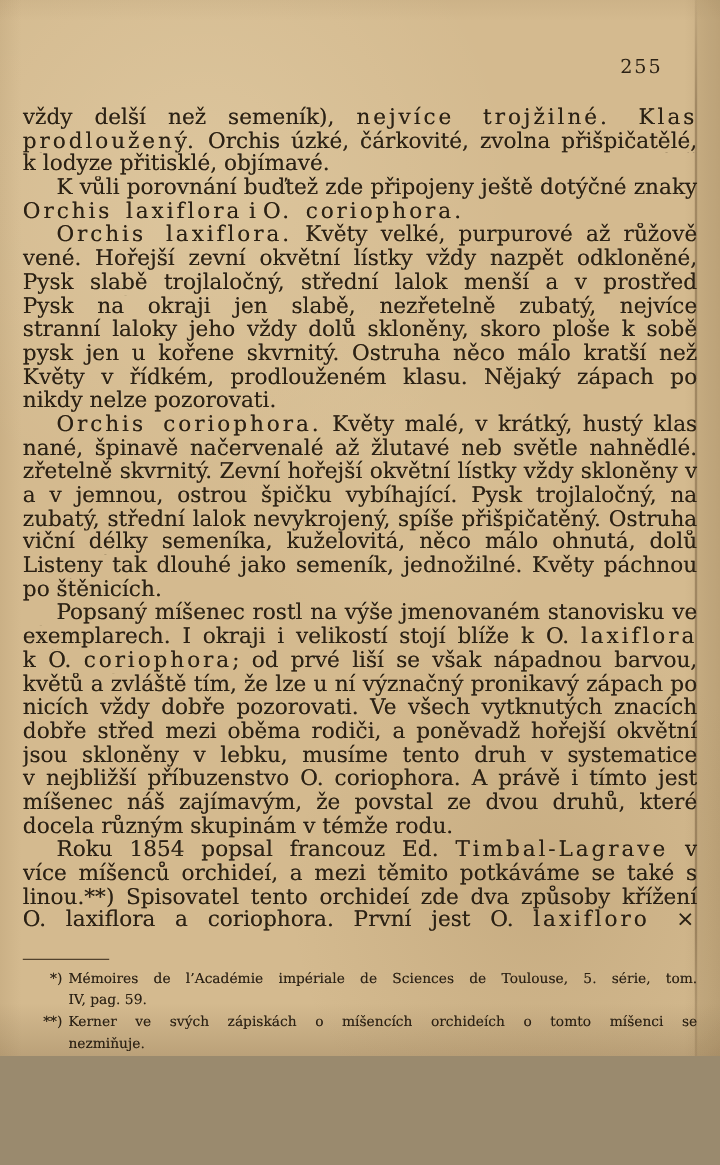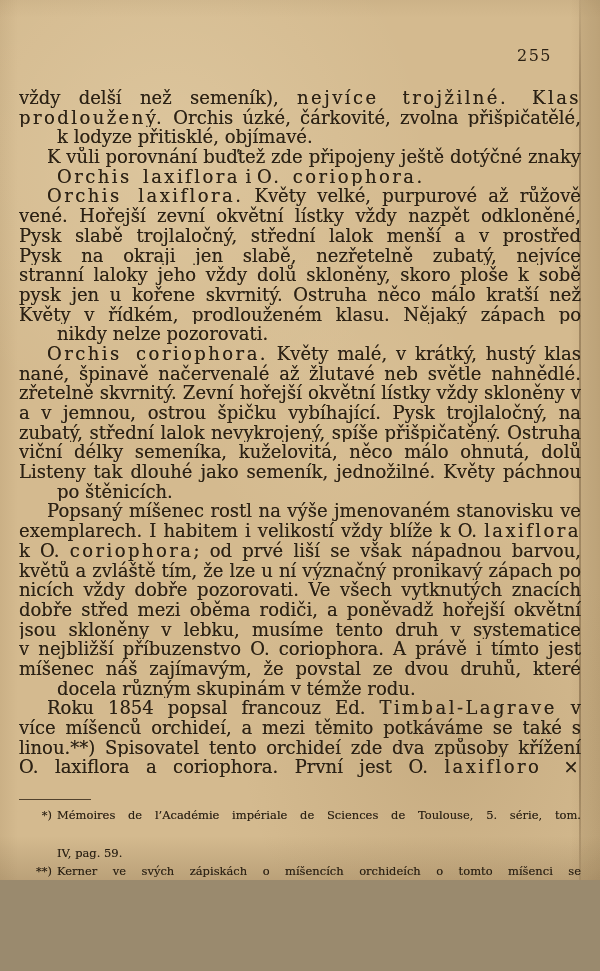--- a/index.html
+++ b/index.html
@@ -32,33 +32,33 @@
     position:absolute;left:19px;top:88px;width:562px;
     font-size:18px;line-height:19.7px;
     text-shadow:0 0 0.4px rgba(43,33,20,0.55);
   }
   .line{
     height:19.7px;overflow:hidden;
     text-align:justify;text-align-last:justify;
     white-space:normal;
   }
   .line.indent{text-indent:28px;}
-  .line.last{text-align-last:left;margin-left:38px;}
+  .line.last{text-align-last:left;}
   .sp{letter-spacing:0.135em;word-spacing:0.18em;}
   .footnotes{
     position:absolute;left:19px;top:799px;width:562px;
     font-size:11.5px;line-height:18px;
     text-shadow:0 0 0.3px rgba(43,33,20,0.5);
   }
   .fn-rule{width:72px;height:0;border-top:1.5px solid rgba(59,45,28,0.85);margin:0 0 6px 0;}
   .fn-item{display:flex;align-items:flex-start;}
   .fn-marker{flex:none;width:38px;text-align:right;padding-right:5px;box-sizing:border-box;}
   .fn-text{flex:1;}
   .fn-line{text-align:justify;text-align-last:justify;height:18px;overflow:hidden;}
-  .fn-line.last{text-align-last:left;margin-top:20px;}
+  .fn-line.last{text-align-last:left;}
 </style>
 </head>
 <body>
 
 <div class="page" style="--paper: #d4ba8f; --ink: #2b2114;">
   <div class="edge-shade"></div>
   <div class="page-edge"></div>
 
   <div class="page-num">255</div>
 
@@ -78,21 +78,21 @@
       <div class="line last"><span class="reg">nikdy nelze pozorovati.</span></div>
       <div class="line indent"><span class="sp">Orchis coriophora.</span><span class="reg"> Květy malé, v krátký, hustý klas směst-</span></div>
       <div class="line"><span class="reg">nané, špinavě načervenalé až žlutavé neb světle nahnědlé. Pysk ne-</span></div>
       <div class="line"><span class="reg">zřetelně skvrnitý. Zevní hořejší okvětní lístky vždy skloněny v lebku</span></div>
       <div class="line"><span class="reg">a v jemnou, ostrou špičku vybíhající. Pysk trojlaločný, na okraji</span></div>
       <div class="line"><span class="reg">zubatý, střední lalok nevykrojený, spíše přišpičatěný. Ostruha polo-</span></div>
       <div class="line"><span class="reg">viční délky semeníka, kuželovitá, něco málo ohnutá, dolů sehnutá.</span></div>
       <div class="line"><span class="reg">Listeny tak dlouhé jako semeník, jednožilné. Květy páchnou silně</span></div>
       <div class="line last"><span class="reg">po štěnicích.</span></div>
       <div class="line indent"><span class="reg">Popsaný míšenec rostl na výše jmenovaném stanovisku ve více</span></div>
-      <div class="line"><span class="reg">exemplarech. I habitem i velikostí vždy blíže k O. </span><span class="sp">laxiflora</span><span class="reg"> než</span></div>
+      <div class="line"><span class="reg">exemplarech. I okraji i velikostí stojí blíže k O. </span><span class="sp">laxiflora</span><span class="reg"> než</span></div>
       <div class="line"><span class="reg">k O. </span><span class="sp">coriophora</span><span class="reg">; od prvé liší se však nápadnou barvou, velikostí</span></div>
       <div class="line"><span class="reg">květů a zvláště tím, že lze u ní význačný pronikavý zápach po ště-</span></div>
       <div class="line"><span class="reg">nicích vždy dobře pozorovati. Ve všech vytknutých znacích zachovává</span></div>
       <div class="line"><span class="reg">dobře střed mezi oběma rodiči, a poněvadž hořejší okvětní lístky</span></div>
       <div class="line"><span class="reg">jsou skloněny v lebku, musíme tento druh v systematice postaviti</span></div>
       <div class="line"><span class="reg">v nejbližší příbuzenstvo O. coriophora. A právě i tímto jest ještě</span></div>
       <div class="line"><span class="reg">míšenec náš zajímavým, že povstal ze dvou druhů, které náleží dvěma</span></div>
       <div class="line last"><span class="reg">docela různým skupinám v témže rodu.</span></div>
       <div class="line indent"><span class="reg">Roku 1854 popsal francouz Ed. </span><span class="sp">Timbal-Lagrave</span><span class="reg"> v Toulouse*)</span></div>
       <div class="line"><span class="reg">více míšenců orchideí, a mezi těmito potkáváme se také s naší rost-</span></div>

